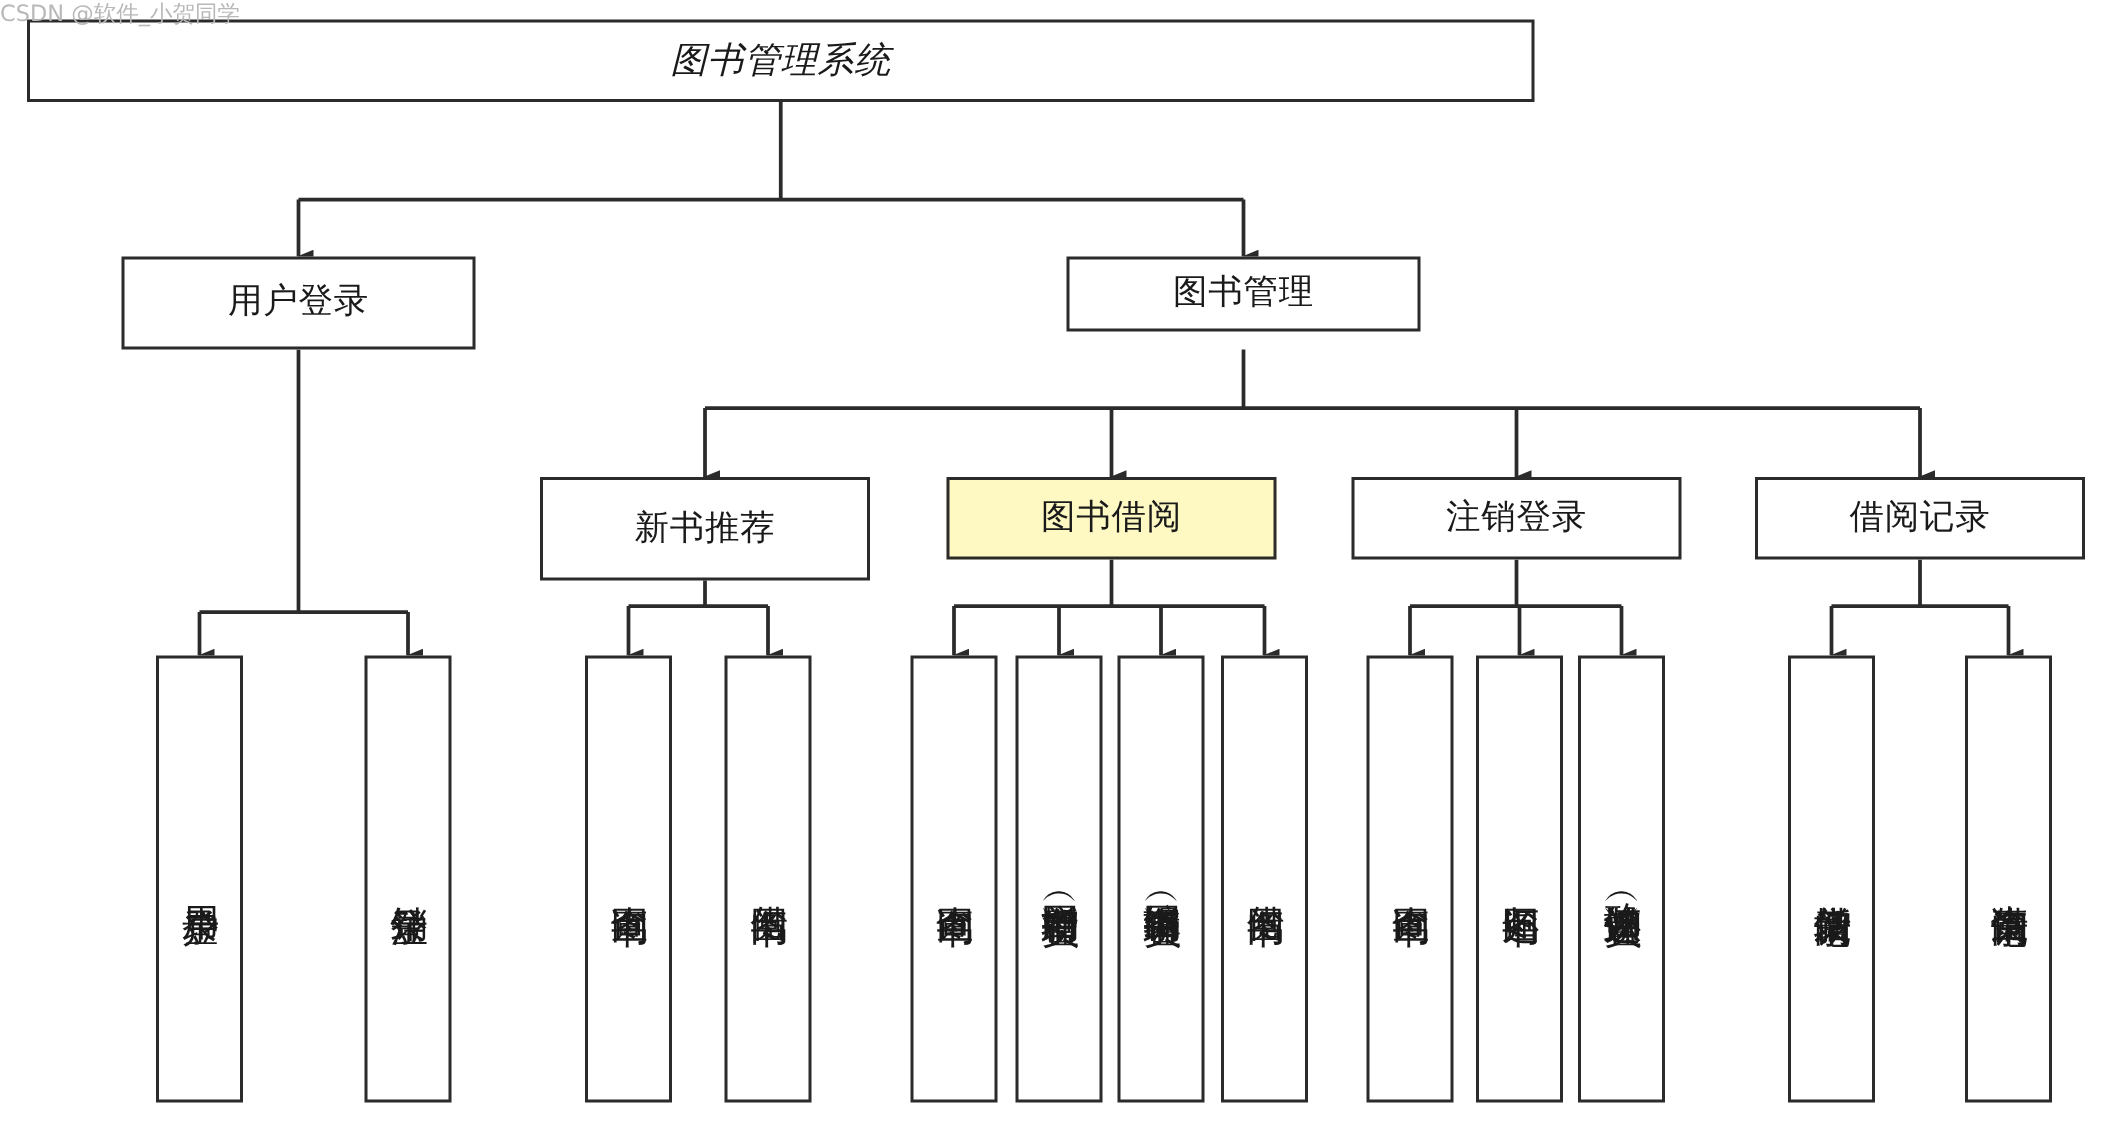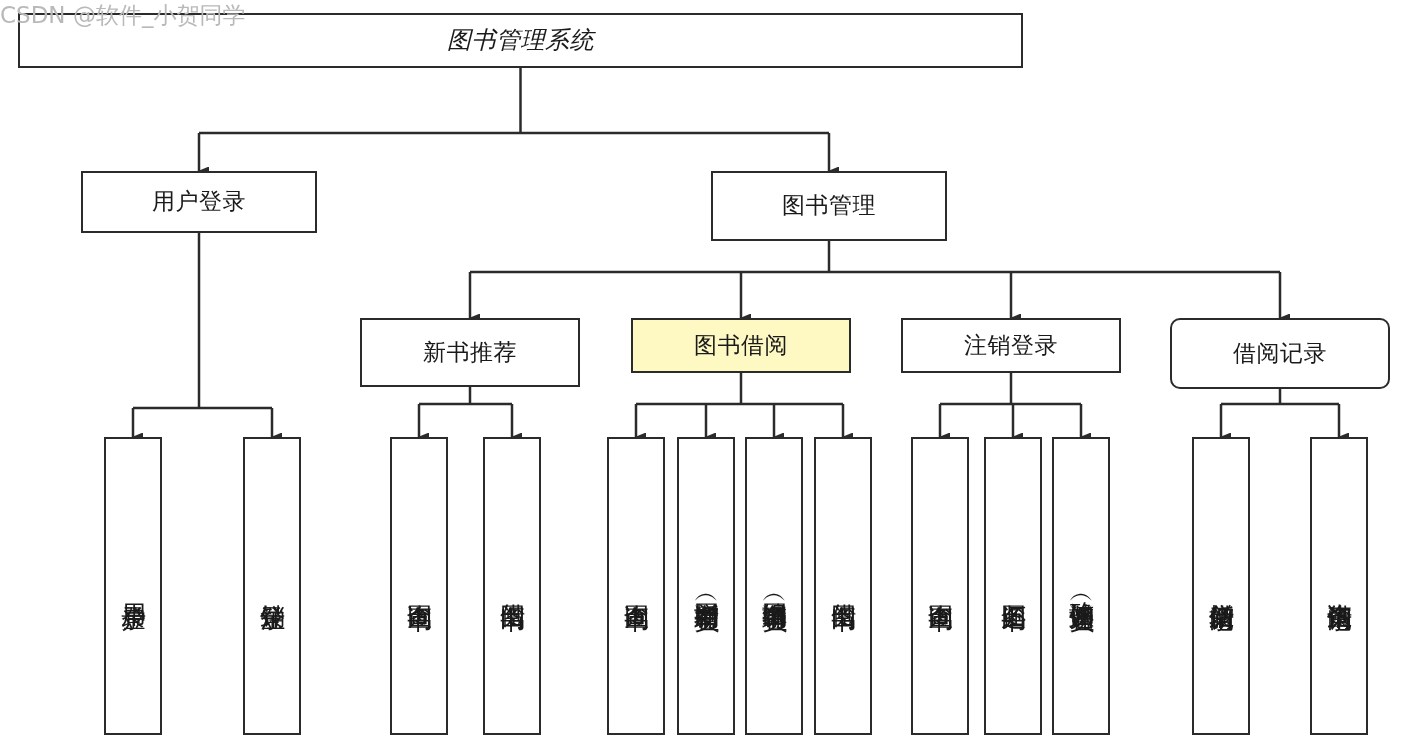--- a/index.html
+++ b/index.html
@@ -51,21 +51,21 @@
   .node-box.vertical .node-label {
     font-size: 25px;
     writing-mode: vertical-rl;
     text-orientation: upright;
     line-height: 1.06;
     letter-spacing: 1px;
   }
   .watermark {
     position: absolute;
     color: #b9b9b9;
-    font-size: 23px;
+    font-size: 15px;
     white-space: nowrap;
     pointer-events: none;
   }
 </style>
 </head>
 <body>
 
 <div id="diagram-root">
 
   <svg id="diagram-svg" viewBox="0 0 1405 747" xmlns="http://www.w3.org/2000/svg">
@@ -111,33 +111,33 @@
       </g>
   </svg>
 
   <div id="node-layer">
       <div class="node-box horizontal root" style="left: 18px; top: 13px; width: 1005px; height: 55px; border-color: rgb(43, 43, 43); background: rgb(255, 255, 255);">
         <span class="node-label" style="color: rgb(26, 26, 26);">图书管理系统</span>
       </div>
       <div class="node-box horizontal" style="left: 81px; top: 171px; width: 236px; height: 62px; border-color: rgb(43, 43, 43); background: rgb(255, 255, 255);">
         <span class="node-label" style="color: rgb(26, 26, 26);">用户登录</span>
       </div>
-      <div class="node-box horizontal" style="left: 711px; top: 171px; width: 236px; height: 70px; border-color: rgb(43, 43, 43); background: rgb(255, 255, 255);">
+      <div class="node-box horizontal" style="left: 711px; top: 171px; width: 236px; height: 50px; border-color: rgb(43, 43, 43); background: rgb(255, 255, 255);">
         <span class="node-label" style="color: rgb(26, 26, 26);">图书管理</span>
       </div>
       <div class="node-box horizontal" style="left: 360px; top: 318px; width: 220px; height: 69px; border-color: rgb(43, 43, 43); background: rgb(255, 255, 255);">
         <span class="node-label" style="color: rgb(26, 26, 26);">新书推荐</span>
       </div>
       <div class="node-box horizontal" style="left: 631px; top: 318px; width: 220px; height: 55px; border-color: rgb(43, 43, 43); background: #fef9c3;">
         <span class="node-label" style="color: rgb(26, 26, 26);">图书借阅</span>
       </div>
       <div class="node-box horizontal" style="left: 901px; top: 318px; width: 220px; height: 55px; border-color: rgb(43, 43, 43); background: rgb(255, 255, 255);">
         <span class="node-label" style="color: rgb(26, 26, 26);">注销登录</span>
       </div>
-      <div class="node-box horizontal" style="left: 1170px; top: 318px; width: 220px; height: 71px; border-color: rgb(43, 43, 43); background: rgb(255, 255, 255); border-radius: 10px;">
+      <div class="node-box horizontal" style="left: 1170px; top: 318px; width: 220px; height: 55px; border-color: rgb(43, 43, 43); background: rgb(255, 255, 255);">
         <span class="node-label" style="color: rgb(26, 26, 26);">借阅记录</span>
       </div>
       <div class="node-box vertical" style="left: 104px; top: 437px; width: 58px; height: 298px; border-color: rgb(43, 43, 43); background: rgb(255, 255, 255);">
         <span class="node-label" style="color: rgb(26, 26, 26);">用户登录</span>
       </div>
       <div class="node-box vertical" style="left: 243px; top: 437px; width: 58px; height: 298px; border-color: rgb(43, 43, 43); background: rgb(255, 255, 255);">
         <span class="node-label" style="color: rgb(26, 26, 26);">注销登录</span>
       </div>
       <div class="node-box vertical" style="left: 390px; top: 437px; width: 58px; height: 298px; border-color: rgb(43, 43, 43); background: rgb(255, 255, 255);">
         <span class="node-label" style="color: rgb(26, 26, 26);">查询图书</span>

